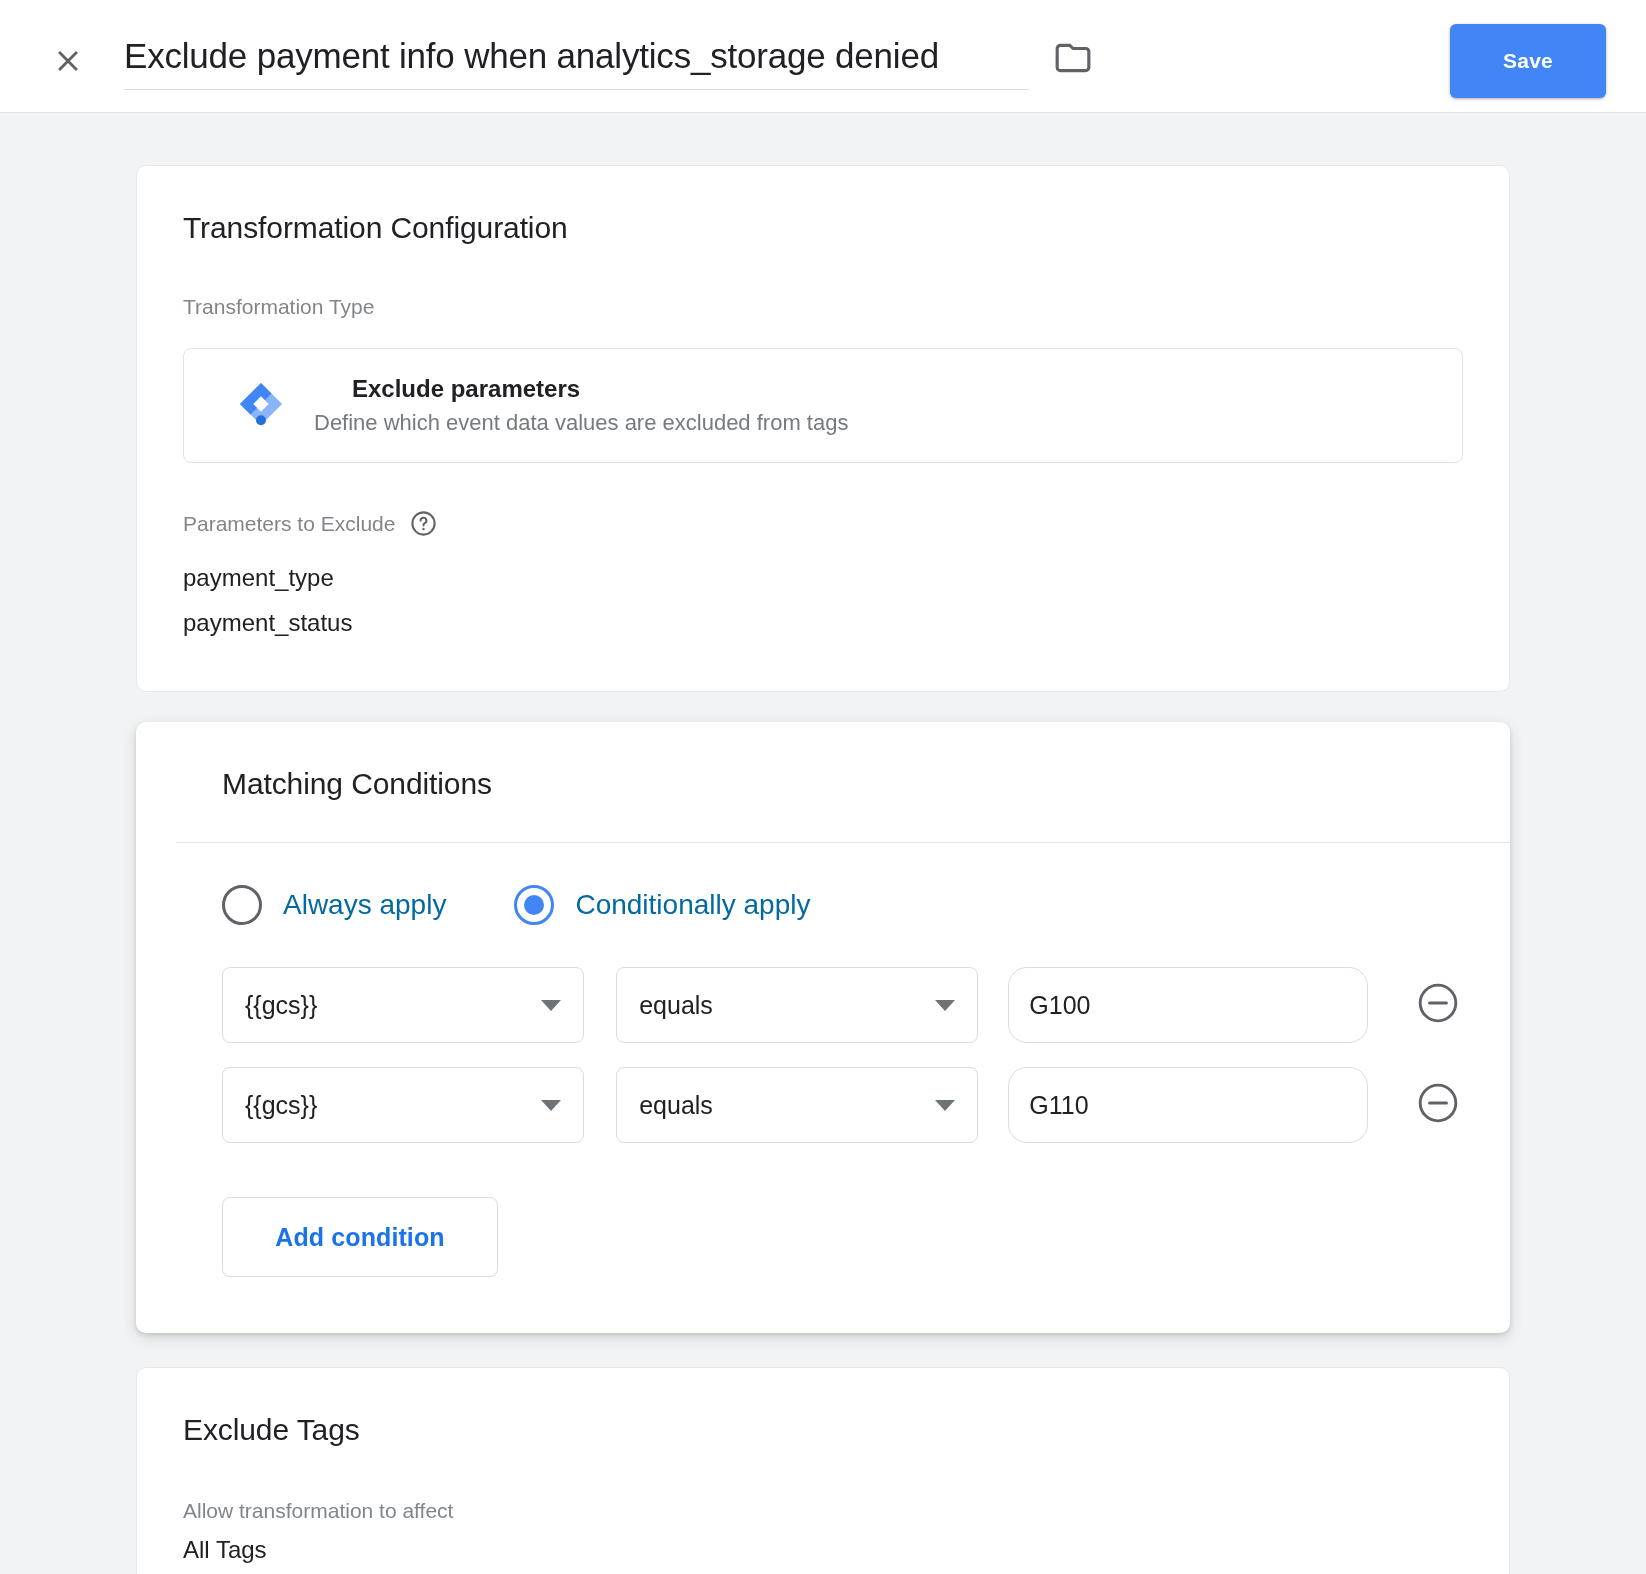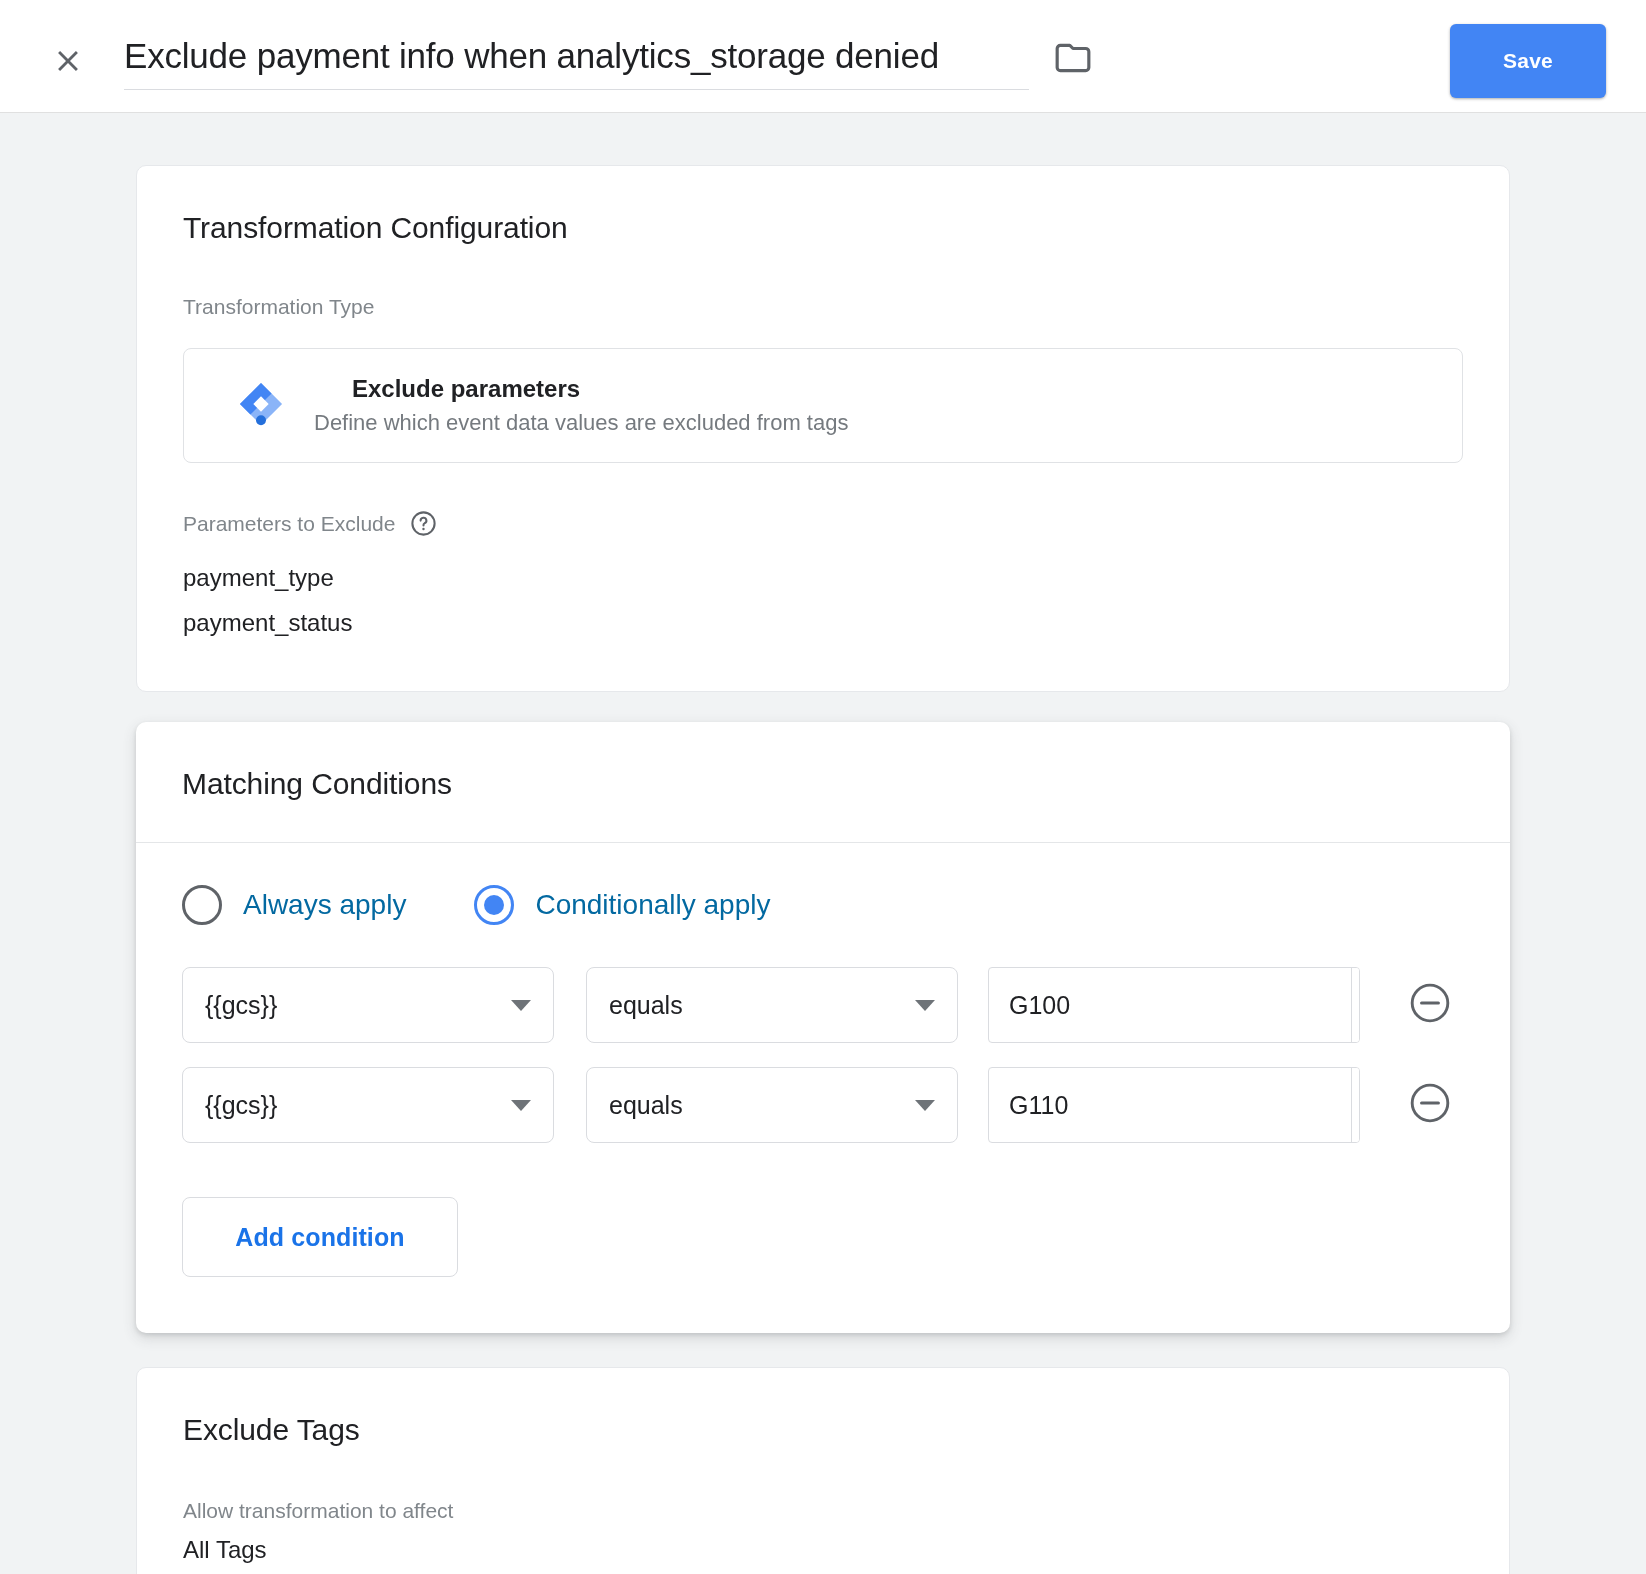--- a/index.html
+++ b/index.html
@@ -92,20 +92,21 @@
     display: flex;
     flex-direction: column;
     align-items: center;
   }
 
   .card {
     width: 1374px;
     background: #ffffff;
     border: 1px solid #e6e8eb;
     border-radius: 10px;
+    padding-left: 40px;
   }
 
   .card.raised {
     border: none;
     box-shadow: 0 2px 4px rgba(60,64,67,0.14), 0 5px 14px rgba(60,64,67,0.16);
   }
 
   .card-title {
     font-size: 30px;
     line-height: 36px;
@@ -235,21 +236,21 @@
     border-left: 10px solid transparent;
     border-right: 10px solid transparent;
     border-top: 11px solid #6e7378;
   }
 
   .value-box {
     margin-left: 30px;
     width: 372px;
     height: 76px;
     border: 1px solid #dadce0;
-    border-radius: 4px;
+    border-radius: 19px;
     background: #fff;
     display: flex;
     align-items: stretch;
     overflow: hidden;
   }
   .value-input {
     flex: 1 1 auto;
     border: none;
     outline: none;
     background: transparent;

